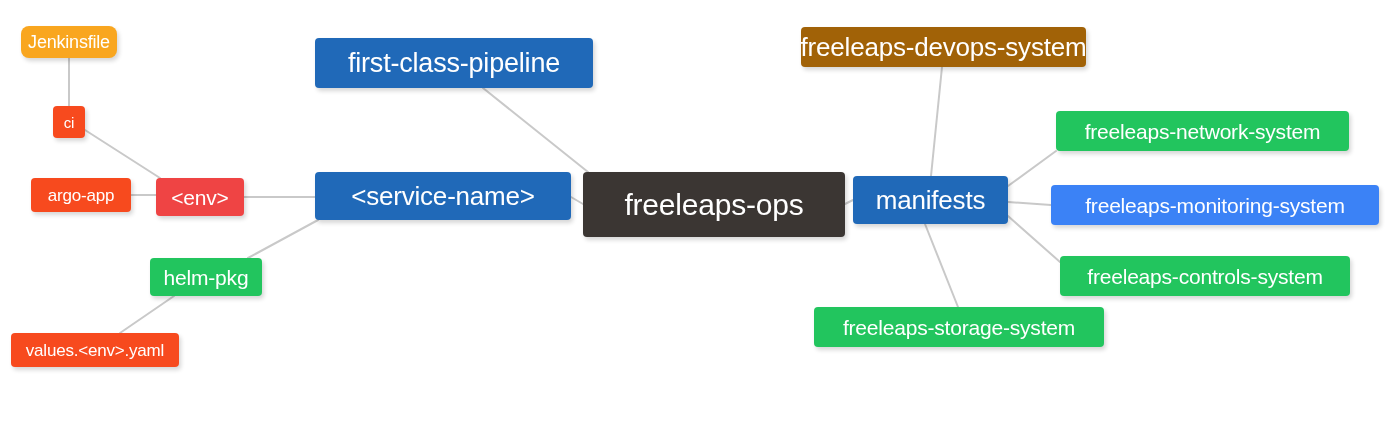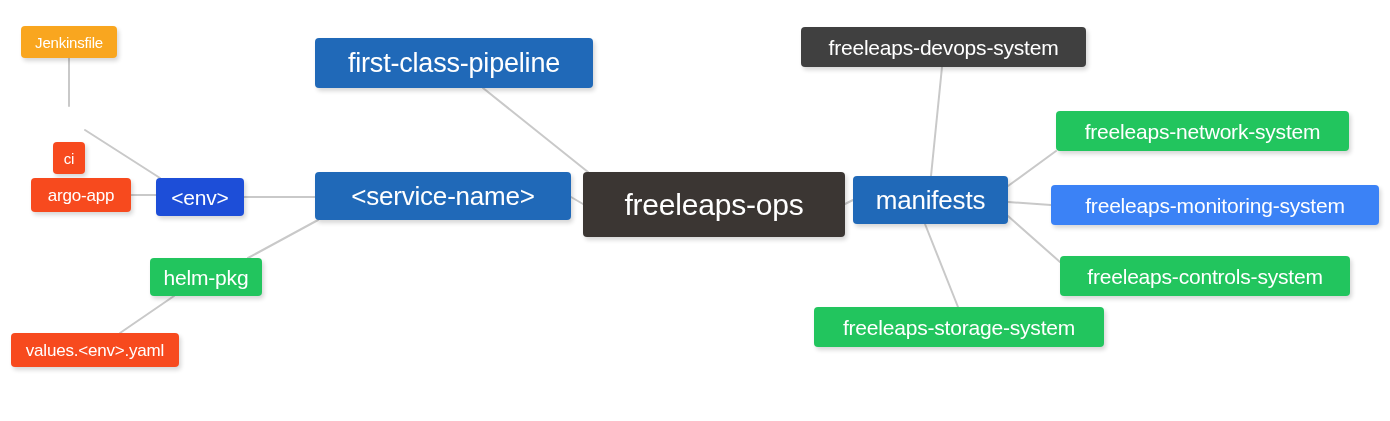--- a/index.html
+++ b/index.html
@@ -68,39 +68,39 @@
       </div>
       <div class="node" style="left: 315px; top: 172px; width: 256px; height: 48px; background: rgb(32, 105, 184); font-size: 26px; align-items: center;">
         <span class="node-label">&lt;service-name&gt;</span>
       </div>
       <div class="node" style="left: 853px; top: 176px; width: 155px; height: 48px; background: rgb(32, 105, 184); font-size: 26px;">
         <span class="node-label">manifests</span>
       </div>
       <div class="node" style="left: 315px; top: 38px; width: 278px; height: 50px; background: rgb(32, 105, 184); font-size: 27px;">
         <span class="node-label">first-class-pipeline</span>
       </div>
-      <div class="node" style="left: 156px; top: 178px; width: 88px; height: 38px; background: #1d4ed8; font-size: 21px;">
+      <div class="node" style="left: 156px; top: 178px; width: 88px; height: 38px; background: #ef4444; font-size: 21px;">
         <span class="node-label">&lt;env&gt;</span>
       </div>
       <div class="node" style="left: 150px; top: 258px; width: 112px; height: 38px; background: rgb(34, 197, 94); font-size: 21px;">
         <span class="node-label">helm-pkg</span>
       </div>
-      <div class="node" style="left: 21px; top: 26px; width: 96px; height: 32px; background: rgb(249, 166, 31); font-size: 15px;">
+      <div class="node" style="left: 21px; top: 26px; width: 96px; height: 32px; background: rgb(249, 166, 31); font-size: 18px; border-radius: 8px;">
         <span class="node-label">Jenkinsfile</span>
       </div>
-      <div class="node" style="left: 53px; top: 106px; width: 32px; height: 32px; background: rgb(247, 74, 30); font-size: 15px; margin-top: 36px;">
+      <div class="node" style="left: 53px; top: 106px; width: 32px; height: 32px; background: rgb(247, 74, 30); font-size: 15px;">
         <span class="node-label">ci</span>
       </div>
       <div class="node" style="left: 31px; top: 178px; width: 100px; height: 34px; background: rgb(247, 74, 30); font-size: 17px;">
         <span class="node-label">argo-app</span>
       </div>
       <div class="node" style="left: 11px; top: 333px; width: 168px; height: 34px; background: rgb(247, 74, 30); font-size: 17px;">
         <span class="node-label">values.&lt;env&gt;.yaml</span>
       </div>
-      <div class="node" style="left: 801px; top: 27px; width: 285px; height: 40px; background: #404040; font-size: 21px;">
+      <div class="node" style="left: 801px; top: 27px; width: 285px; height: 40px; background: #a16207; font-size: 26px;">
         <span class="node-label">freeleaps-devops-system</span>
       </div>
       <div class="node" style="left: 1056px; top: 111px; width: 293px; height: 40px; background: rgb(34, 197, 94); font-size: 21px; align-items: center;">
         <span class="node-label">freeleaps-network-system</span>
       </div>
       <div class="node" style="left: 1051px; top: 185px; width: 328px; height: 40px; background: #3b82f6; font-size: 21px;">
         <span class="node-label">freeleaps-monitoring-system</span>
       </div>
       <div class="node" style="left: 1060px; top: 256px; width: 290px; height: 40px; background: rgb(34, 197, 94); font-size: 21px;">
         <span class="node-label">freeleaps-controls-system</span>

